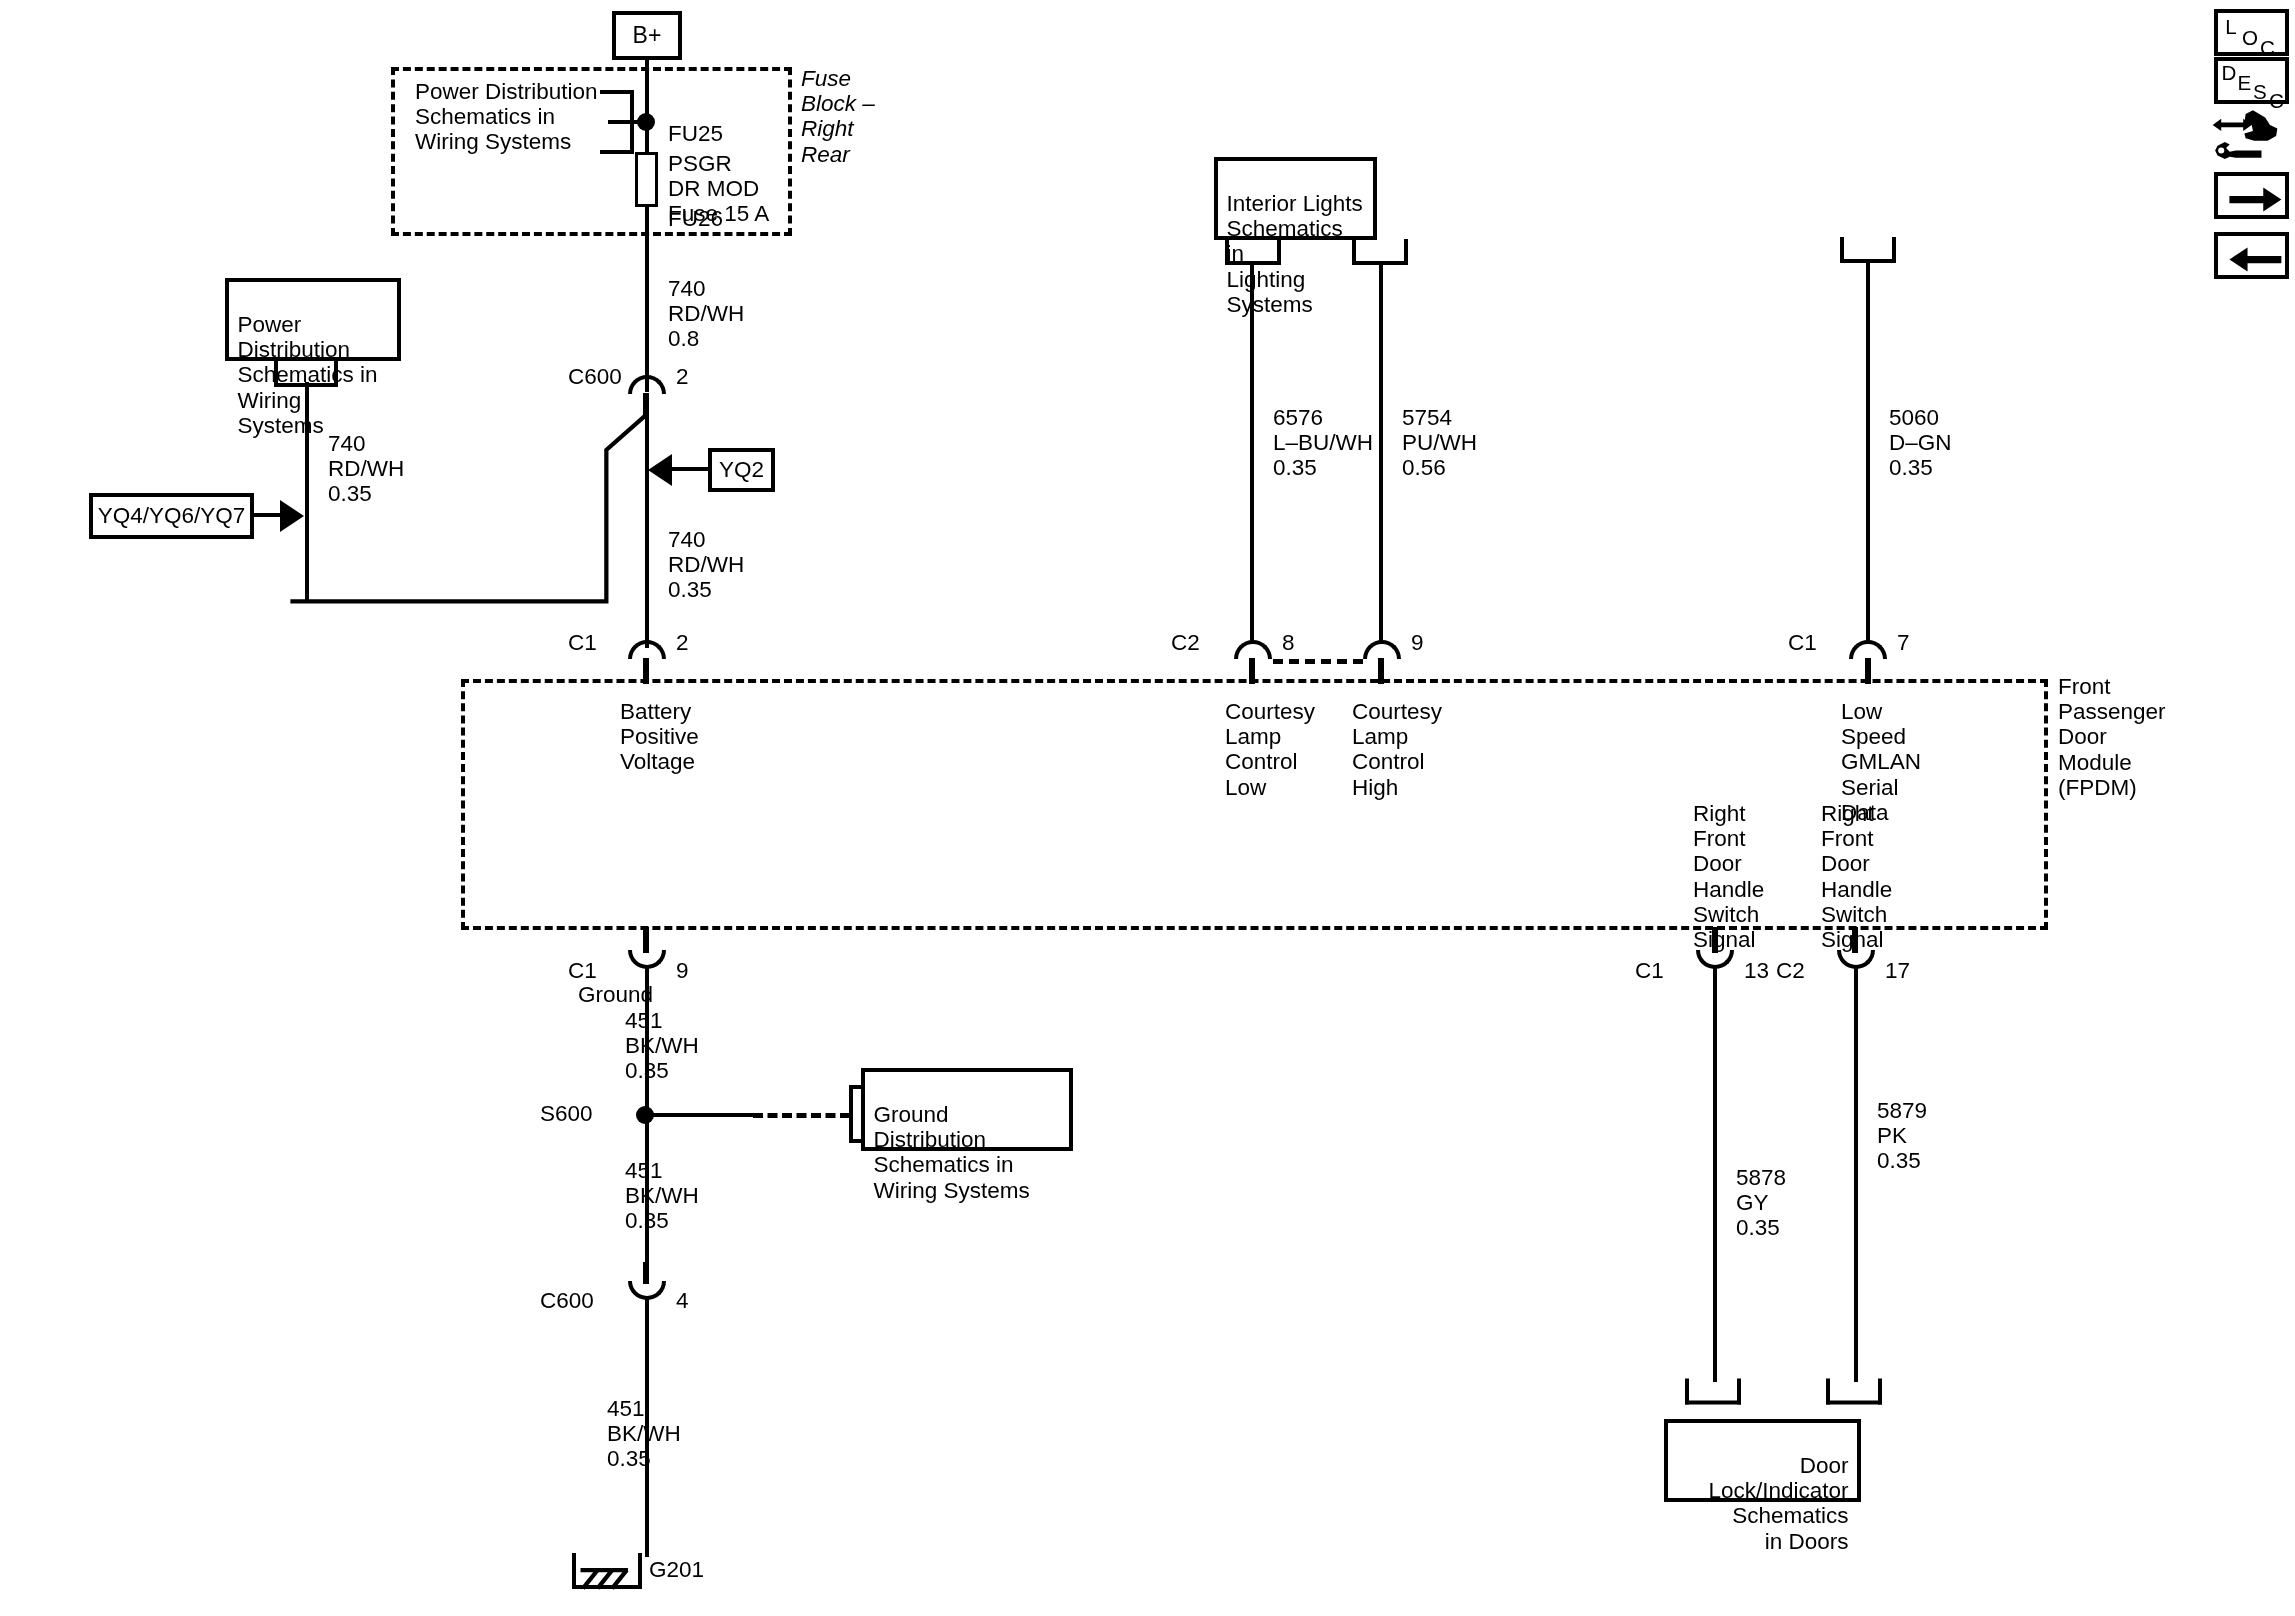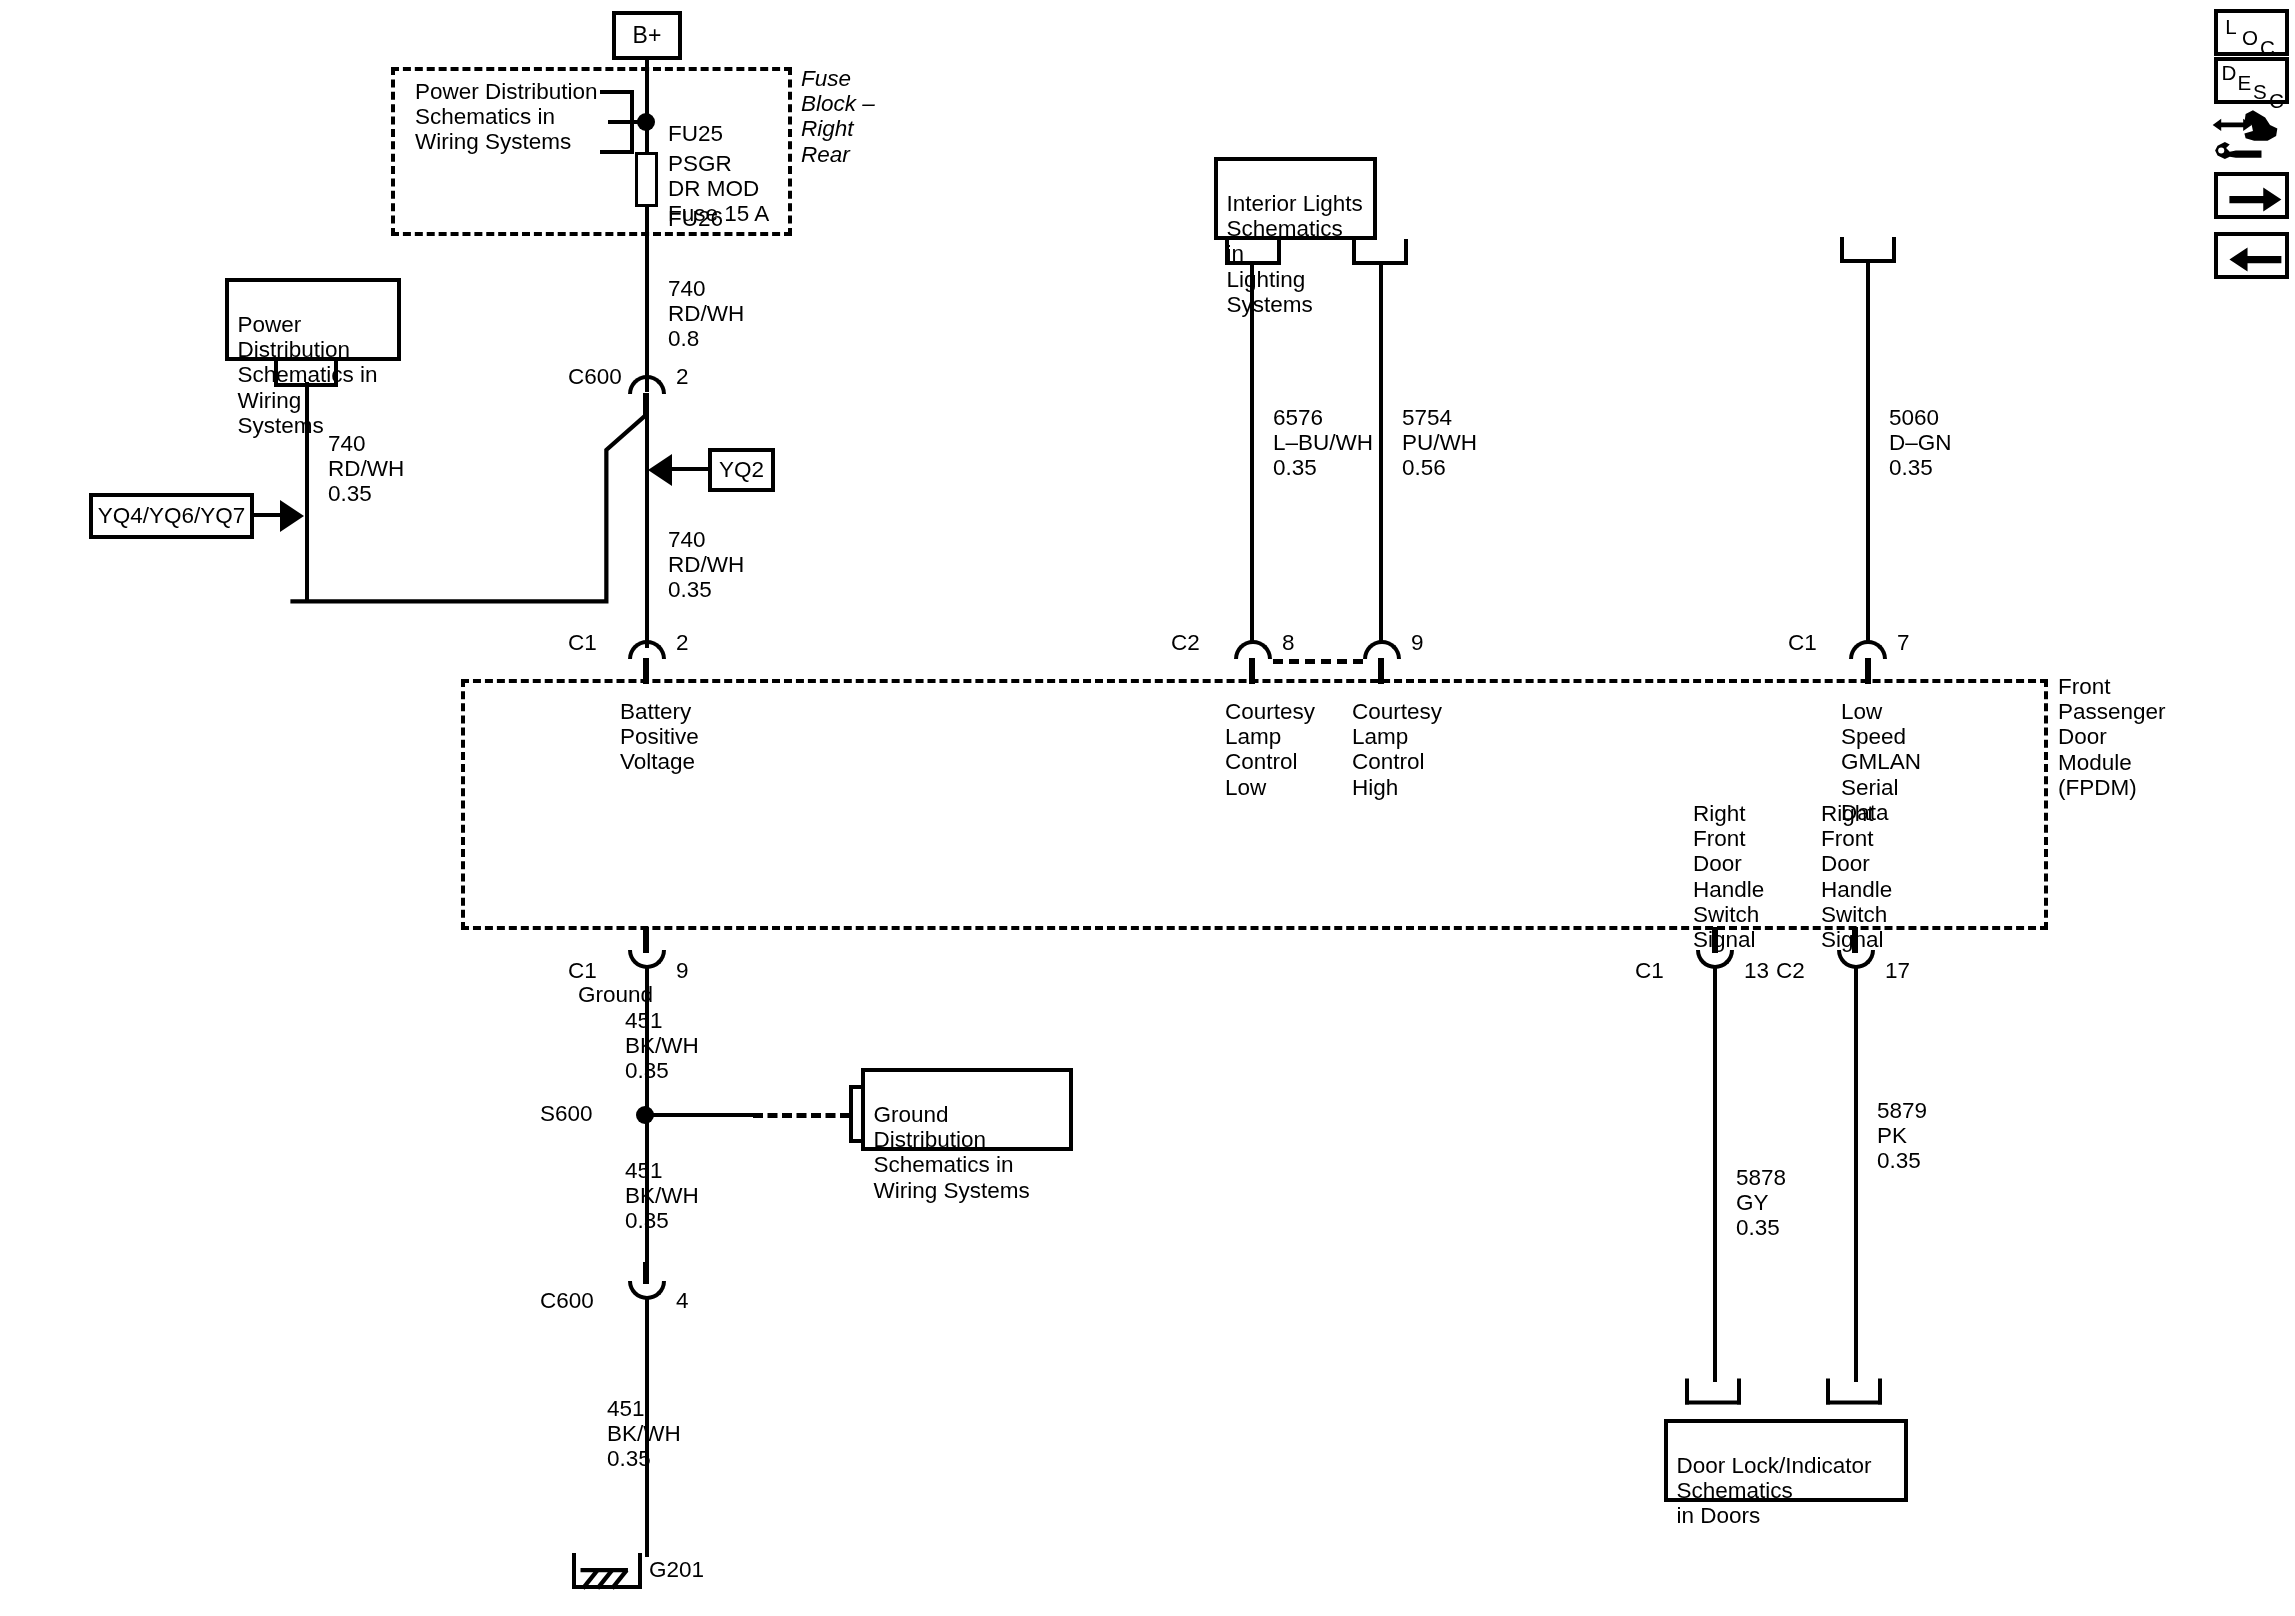--- a/index.html
+++ b/index.html
@@ -373,21 +373,21 @@
   <div class="txt" style="left:1885px; top:958px;">17</div>
 
   <div class="wire vwire" style="left:1854px; top:966px; height:416px;"></div>
   <div class="txt" style="left:1877px; top:1098px;">5879
 PK
 0.35</div>
 
   <div class="bracket-down" style="left:1685px; top:1379px; width:56px; height:25.5px; border-bottom:none; border-top:4.9px solid #000; transform:rotate(180deg);"></div>
   <div class="bracket-down" style="left:1826px; top:1379px; width:56px; height:25.5px; border-bottom:none; border-top:4.9px solid #000; transform:rotate(180deg);"></div>
 
-  <div class="boxlabel" style="left:1664px; top:1419px; width:244px; height:83px;">
+  <div class="boxlabel" style="left:1664px; top:1419px; width:197px; height:83px;text-align:right;">
     <span>Door Lock/Indicator
 Schematics
 in Doors</span>
   </div>
 
   <div class="tool-btn" style="left:2214px; top:8.5px; width:75px; height:47px;">
     <span class="tool-glyph" style="left:7.3px; top:2.4px;">L</span>
     <span class="tool-glyph" style="left:24px; top:13.4px;">O</span>
     <span class="tool-glyph" style="left:42px; top:23px;">C</span>
   </div>

